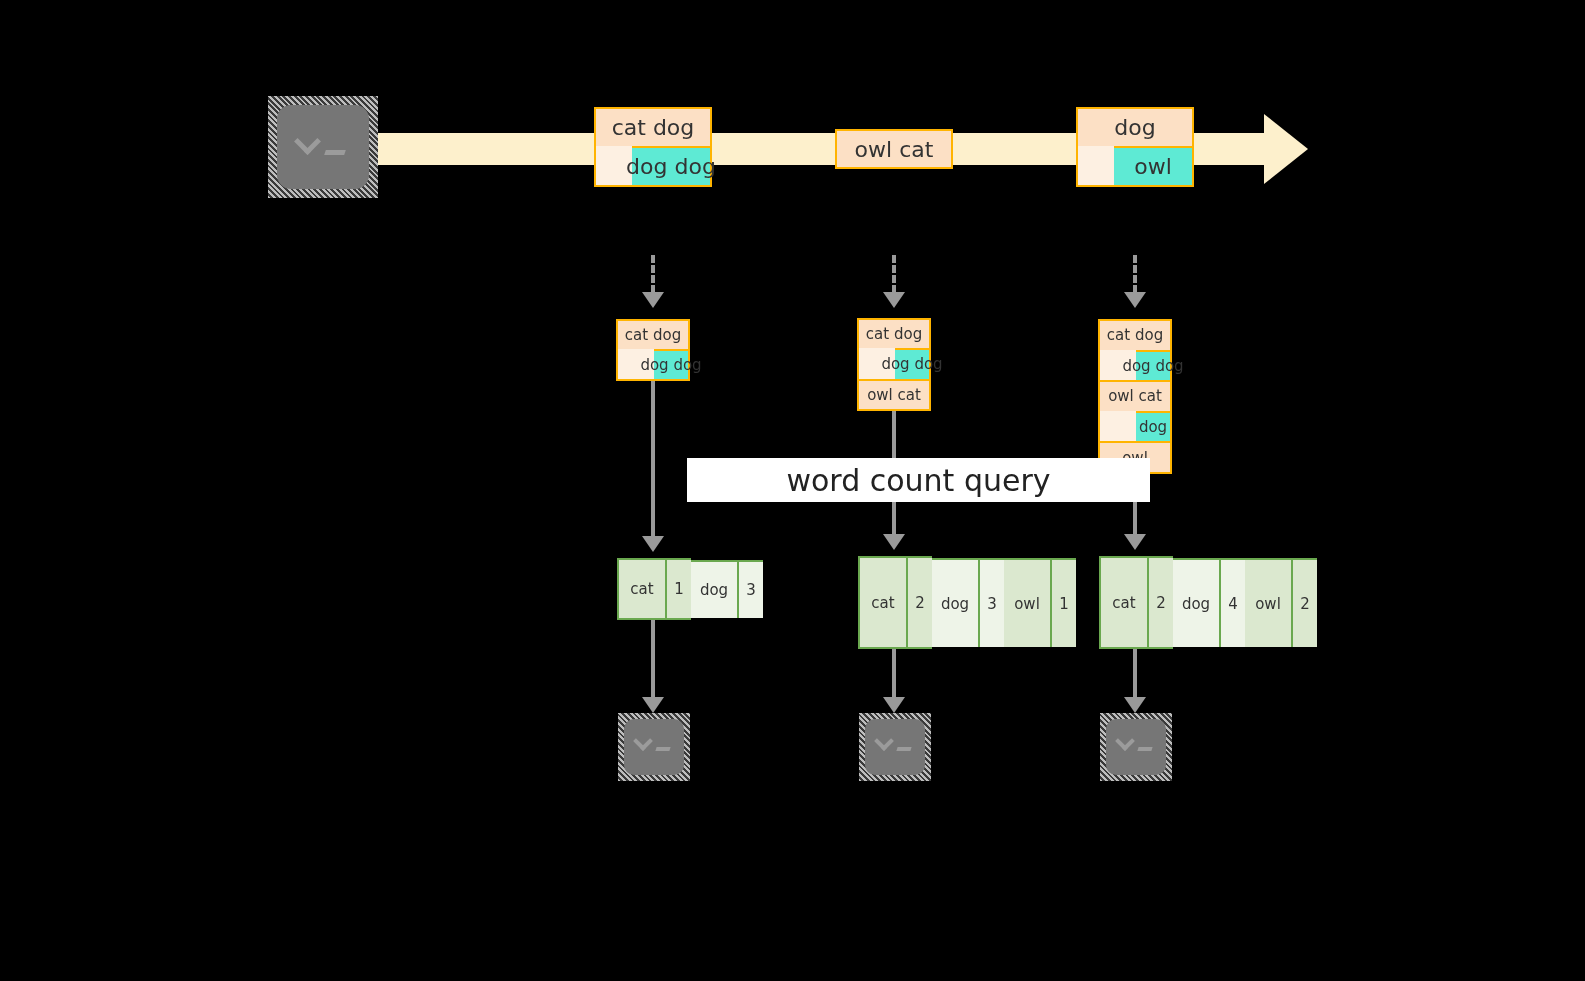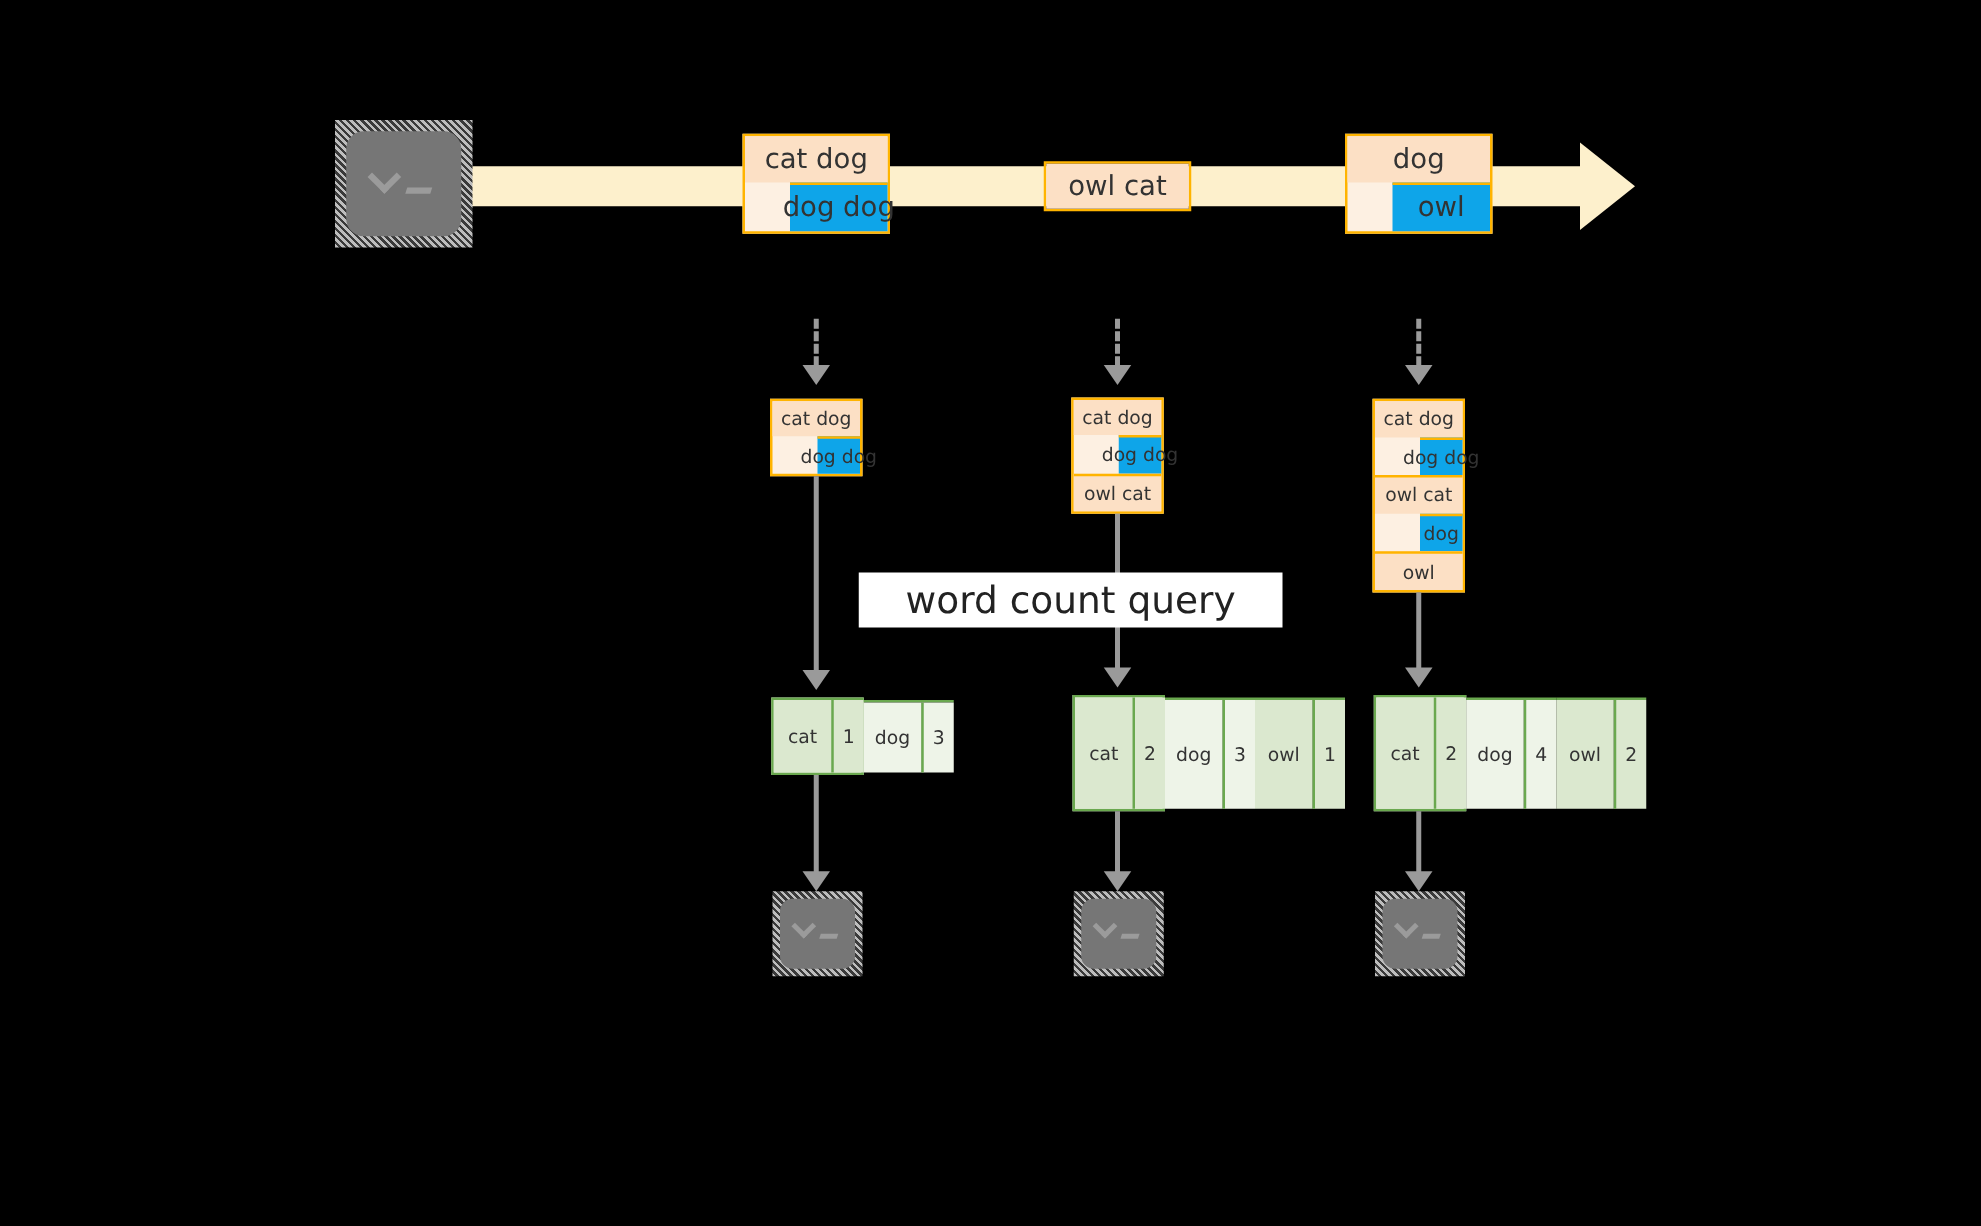--- a/index.html
+++ b/index.html
@@ -56,21 +56,21 @@
     background:#fdf0e2;
   }
   .ecell{
     flex:1 1 auto;
     display:flex;align-items:center;justify-content:center;
     color:#333;
     box-sizing:border-box;
     white-space:nowrap;
   }
   .ecell.dark{background:#fce0c5;}
-  .ecell.light{background:#0ea5e9;margin-left:36px;}
+  .ecell.light{background:#5eead4;margin-left:36px;}
   .ecell.sep{border-top:2px solid #ffb400;}
 
   
   .ebox.big .ecell{font-size:22px;}
   
   .ebox.mini .ecell{font-size:15px;}
 
   
   .gbox{
     position:absolute;
@@ -243,17 +243,17 @@
   <div class="line" style="left:1133px;top:649px;height:49px;"></div>
   <div class="ahead" style="left:1124px;top:697px;"></div>
 
   <div class="terminal small" style="left:1100px;top:713px;width:72px;height:68px;">
     <div class="inner">
       <span class="chev" style="left:12px;top:15px;width:10px;height:10px;border-left-width:4px;border-bottom-width:4px;"></span>
       <span class="usc" style="left:32px;top:28px;width:14px;height:4px;transform:skewX(-18deg);"></span>
     </div>
   </div>
 
-  <div class="banner" style="left:687px;top:458px;width:339px;height:44px;">
+  <div class="banner" style="left:687px;top:458px;width:463px;height:44px;">
     <span>word count query</span>
   </div>
 
 </div>
 
 </body></html>

